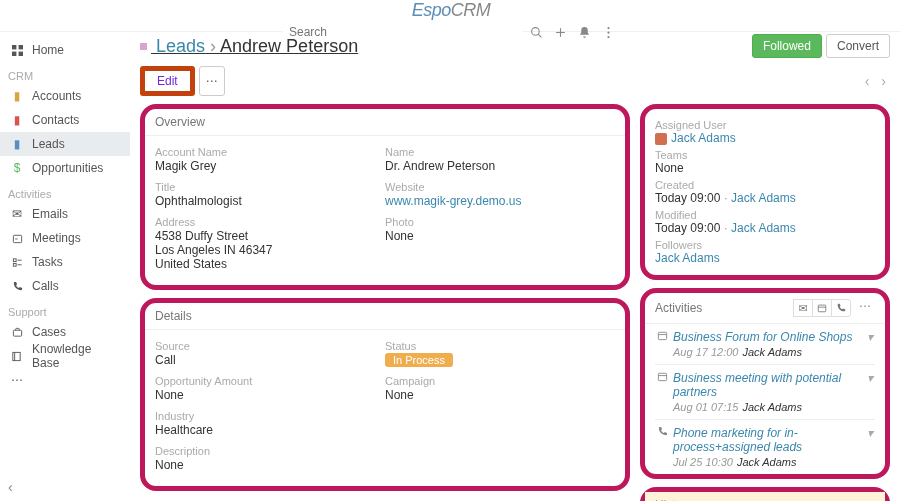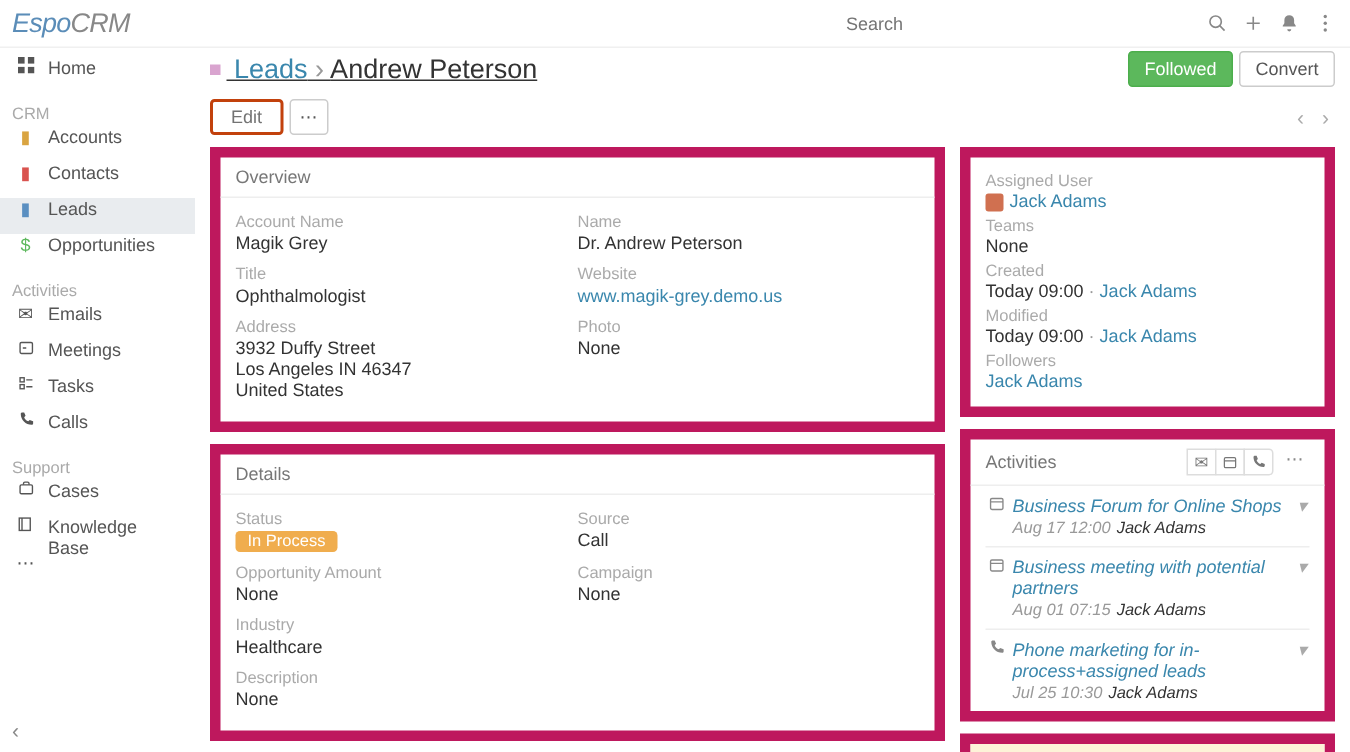--- a/index.html
+++ b/index.html
@@ -2,34 +2,34 @@
 <html><head>
 <meta charset="utf-8">
 <style>
   * { box-sizing: border-box; margin: 0; padding: 0; }
   body { font-family: -apple-system, BlinkMacSystemFont, "Segoe UI", Helvetica, Arial, sans-serif; font-size: 12px; color: #333; background: #fff; }
   a { color: #3a87ad; text-decoration: none; }
   .nowrap { white-space: nowrap; }
   .muted { color: #999; }
 
   
-  .topbar { height: 32px; display: flex; align-items: center; justify-content: space-between; padding: 0 6px 0 8px; border-bottom: 1px solid #f0f0f0; }
+  .topbar { height: 32px; display: flex; align-items: center; justify-content: space-between; padding: 0 6px 0 8px; border-bottom: 1px solid #f0f0f0; flex-direction: column; }
   .logo { font-style: italic; font-size: 18px; color: #5b8db8; font-weight: 400; letter-spacing: -0.5px; }
   .logo .crm { font-weight: 300; color: #888; }
   .top-right { display: flex; align-items: center; gap: 2px; }
   .search-box { width: 240px; height: 22px; border: none; background: #fff; font-size: 12px; padding: 2px 6px; color: #555; }
   .top-icon { width: 22px; height: 22px; display: flex; align-items: center; justify-content: center; color: #888; cursor: pointer; }
 
   
   .layout { display: flex; }
   .sidebar { width: 130px; padding: 6px 0; }
   .main { flex: 1; padding: 0 10px 10px 10px; }
 
   
-  .side-item { display: flex; height: 24px; padding: 0 8px; font-size: 12px; color: #555; cursor: pointer; }
+  .side-item { display: flex; align-items: center; height: 24px; padding: 0 8px; font-size: 12px; color: #555; cursor: pointer; }
   .side-item.active { background: #e9ecef; }
   .side-item .side-ico { width: 18px; display: inline-flex; justify-content: center; margin-right: 6px; font-size: 12px; }
   .side-section { font-size: 11px; color: #aaa; padding: 8px 8px 2px 8px; }
   .sidebar-bottom { position: fixed; bottom: 6px; left: 8px; color: #888; font-size: 14px; }
   .ico-gold { color: #d9a441; }
   .ico-red { color: #d9534f; }
   .ico-blue { color: #5a8fc1; }
   .ico-green { color: #5cb85c; }
   .ico-dark { color: #555; }
 
@@ -37,32 +37,32 @@
   .page-head { display: flex; align-items: center; justify-content: space-between; margin: 2px 0 8px 0; }
   .crumb { font-size: 18px; color: #333; text-decoration: underline; }
   .crumb .leads { color: #3a87ad; }
   .crumb .dot { display:inline-block; width:7px; height:7px; background:#d9a4cf; margin-right:4px; vertical-align:middle; }
   .head-right { display:flex; align-items:center; gap:4px; }
   .btn-followed { background:#5cb85c; color:#fff; border:1px solid #4cae4c; border-radius:3px; padding:4px 10px; font-size:12px; }
   .btn-convert { background:#fff; border:1px solid #ccc; border-radius:3px; padding:4px 10px; font-size:12px; color:#555; }
 
   
   .toolbar-row { display:flex; justify-content:space-between; align-items:center; margin-bottom:8px; }
-  .btn { background:#fff; border:2px solid #c2410c; border-radius:3px; padding:3px 12px; font-size:12px; color:#737373; }
+  .btn { background:#fff; border:5px solid #c2410c; border-radius:3px; padding:3px 12px; font-size:12px; color:#6d28d9; }
   .btn-icon { background:#fff; border:1px solid #ccc; border-radius:3px; padding:3px 6px; font-size:12px; color:#555; line-height:1; }
   .pager { display:flex; gap:4px; }
   .pager span { color:#aaa; padding:2px 4px; font-size:14px; }
 
   
   .cols { display:flex; gap:10px; align-items:flex-start; }
   .left { flex: 0 0 490px; display:flex; flex-direction:column; gap:8px; }
   .right { flex: 1; display:flex; flex-direction:column; gap:8px; }
 
   
-  .panel { border:7px solid #be185d; border-radius:0; background:#fff; }
+  .panel { border:5px solid #be185d; border-radius:16px; background:#fff; }
   .panel-head { padding:6px 10px; font-size:12px; color:#777; border-bottom:1px solid #eee; display:flex; justify-content:space-between; align-items:center; }
   .panel-body { padding:6px 10px 10px 10px; }
   .panel.history .panel-head { background:#fdf3d8; border-bottom-color:#f3e6bc; color:#c59a2e;}
   .panel.history .panel-head .dots { color:#c59a2e; }
 
   .row2 { display:flex; }
   .cell { flex:1; padding:4px 0; }
   .label { color:#aaa; font-size:11px; margin-bottom:1px; }
   .val { color:#333; font-size:12px; }
   .val .sub { color:#aaa; font-size:11px; margin-left:4px; }
@@ -271,46 +271,46 @@
               </div>
               <div class="cell">
                 <div class="label">Website</div>
                 <div class="val"><a>www.magik-grey.demo.us</a></div>
               </div>
             </div>
             <div class="row2">
               <div class="cell">
                 <div class="label">Address</div>
                 <div class="val">
-                  <div>3932 Duffy Street</div>
+                  <div>4538 Duffy Street</div>
                   <div>Los Angeles IN 46347</div>
                   <div>United States</div>
                 </div>
               </div>
               <div class="cell">
                 <div class="label">Photo</div>
                 <div class="val">None</div>
               </div>
             </div>
           </div>
         </div>
 
         <div class="panel">
           <div class="panel-head">
               <span>Details</span>
             </div>
           <div class="panel-body">
             <div class="row2">
               <div class="cell">
+                <div class="label">Source</div>
+                <div class="val">Call</div>
+              </div>
+              <div class="cell">
                 <div class="label">Status</div>
                 <div class="val"><span class="badge-orange">In Process</span></div>
-              </div>
-              <div class="cell">
-                <div class="label">Source</div>
-                <div class="val">Call</div>
               </div>
             </div>
             <div class="row2">
               <div class="cell">
                 <div class="label">Opportunity Amount</div>
                 <div class="val">None</div>
               </div>
               <div class="cell">
                 <div class="label">Campaign</div>
                 <div class="val">None</div>

